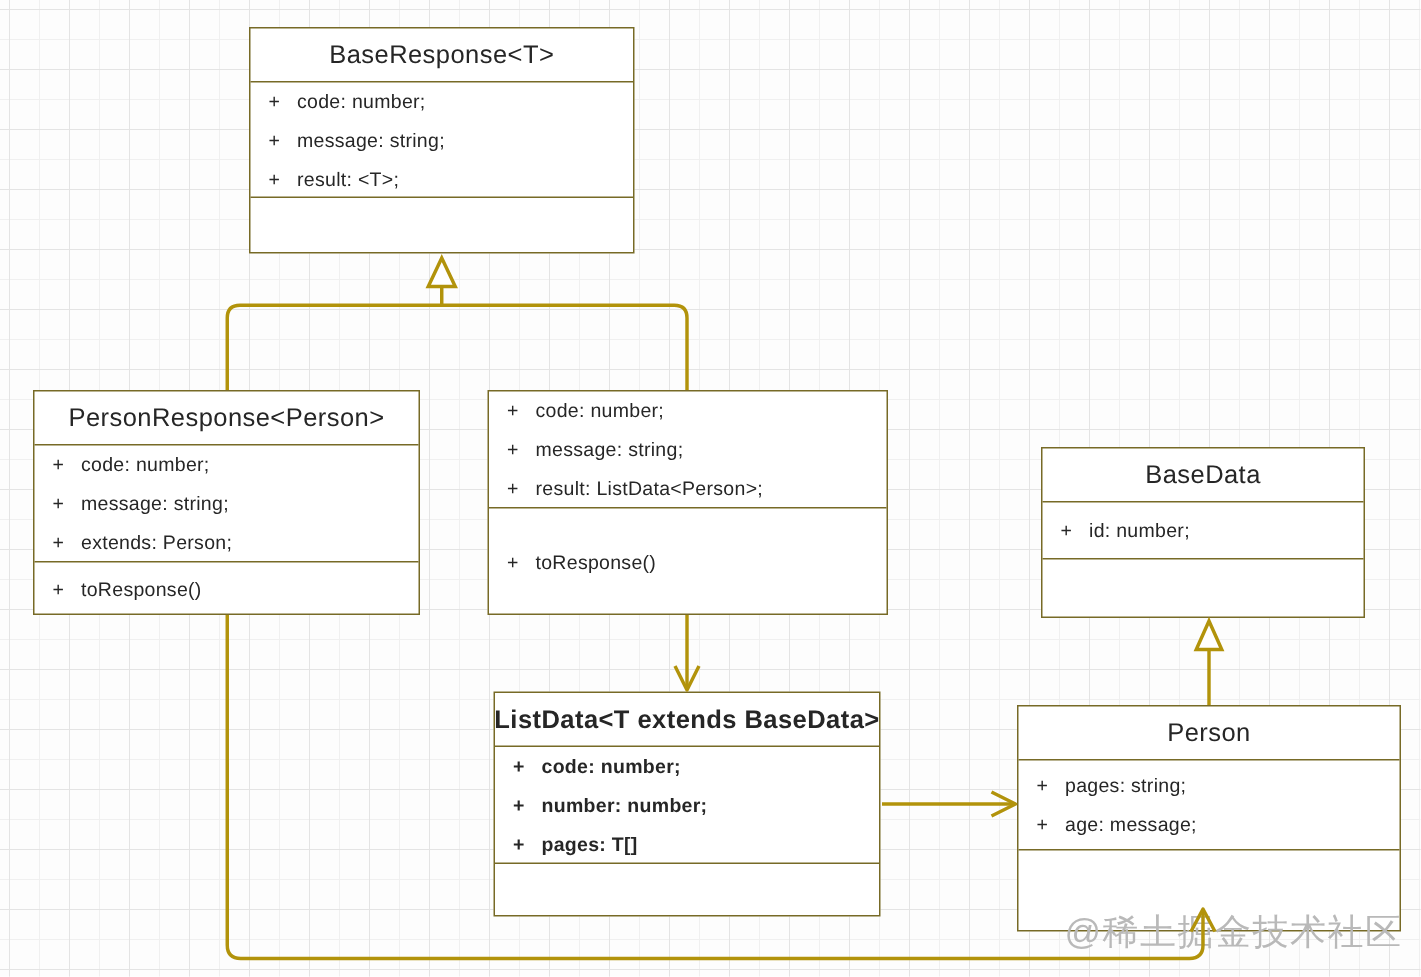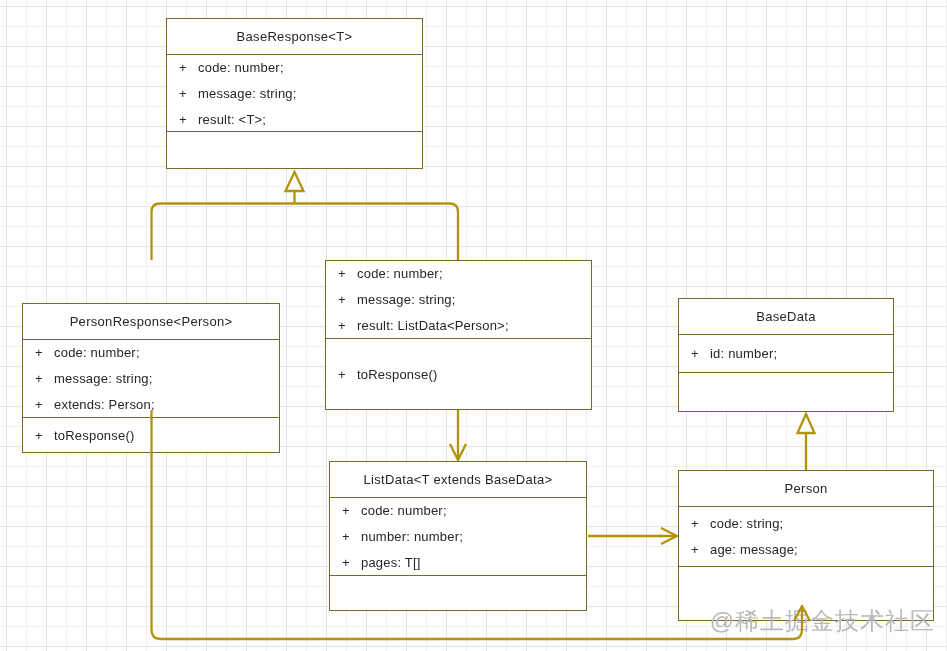--- a/index.html
+++ b/index.html
@@ -37,21 +37,21 @@
     color:var(--text);
   }
   .uml-title{
     box-sizing:border-box;
     height:36px;
     flex:0 0 36px;
     display:flex;
     align-items:center;
     justify-content:center;
     border-bottom:1.4px solid var(--border);
-    font-size:13px;
+    font-size:17px;
     letter-spacing:.3px;
     white-space:nowrap;
   }
   .uml-attrs{
     box-sizing:border-box;
     border-bottom:1.4px solid var(--border);
     display:flex;
     flex-direction:column;
     justify-content:center;
     overflow:hidden;
@@ -122,21 +122,21 @@
           <span>message: string;</span>
         </div>
         <div class="uml-row">
           <span class="uml-vis">+</span>
           <span>result: &lt;T&gt;;</span>
         </div>
       </div>
     <div class="uml-empty"></div>
   </div>
 
-  <div class="uml-class" id="person-response" style="left:22px;top:260px;width:258px;height:150px;margin-top:43px;">
+  <div class="uml-class" id="person-response" style="left:22px;top:260px;width:258px;height:150px;">
     <div class="uml-title">PersonResponse&lt;Person&gt;</div>
     <div class="uml-attrs" style="flex:0 0 78px;">
         <div class="uml-row">
           <span class="uml-vis">+</span>
           <span>code: number;</span>
         </div>
         <div class="uml-row">
           <span class="uml-vis">+</span>
           <span>message: string;</span>
         </div>
@@ -169,32 +169,32 @@
         </div>
       </div>
     <div class="uml-methods">
         <div class="uml-row">
           <span class="uml-vis">+</span>
           <span>toResponse()</span>
         </div>
       </div>
   </div>
 
-  <div class="uml-class" id="base-data" style="left:678px;top:298px;width:216px;height:114px;">
+  <div class="uml-class" id="base-data" style="left:694px;top:298px;width:216px;height:114px;">
     <div class="uml-title">BaseData</div>
     <div class="uml-attrs" style="flex:0 0 38px;">
         <div class="uml-row">
           <span class="uml-vis">+</span>
           <span>id: number;</span>
         </div>
       </div>
     <div class="uml-empty"></div>
   </div>
 
-  <div class="uml-class" id="list-data" style="left:329px;top:461px;width:258px;height:150px;">
+  <div class="uml-class" id="list-data" style="left:329px;top:461px;width:258px;height:150px;font-weight:bold;">
     <div class="uml-title">ListData&lt;T extends BaseData&gt;</div>
     <div class="uml-attrs" style="flex:0 0 78px;">
         <div class="uml-row">
           <span class="uml-vis">+</span>
           <span>code: number;</span>
         </div>
         <div class="uml-row">
           <span class="uml-vis">+</span>
           <span>number: number;</span>
         </div>
@@ -204,21 +204,21 @@
         </div>
       </div>
     <div class="uml-empty"></div>
   </div>
 
   <div class="uml-class" id="person" style="left:678px;top:470px;width:256px;height:151px;">
     <div class="uml-title">Person</div>
     <div class="uml-attrs" style="flex:0 0 60px;">
         <div class="uml-row">
           <span class="uml-vis">+</span>
-          <span>code: string;</span>
+          <span>pages: string;</span>
         </div>
         <div class="uml-row">
           <span class="uml-vis">+</span>
           <span>age: message;</span>
         </div>
       </div>
     <div class="uml-empty"></div>
   </div>
 
   <div class="watermark">@稀土掘金技术社区</div>

